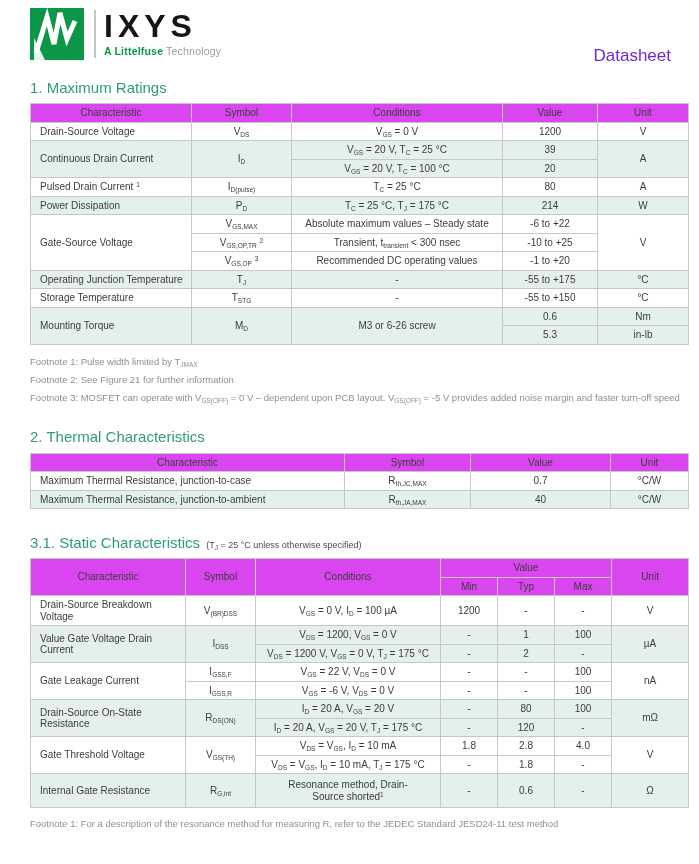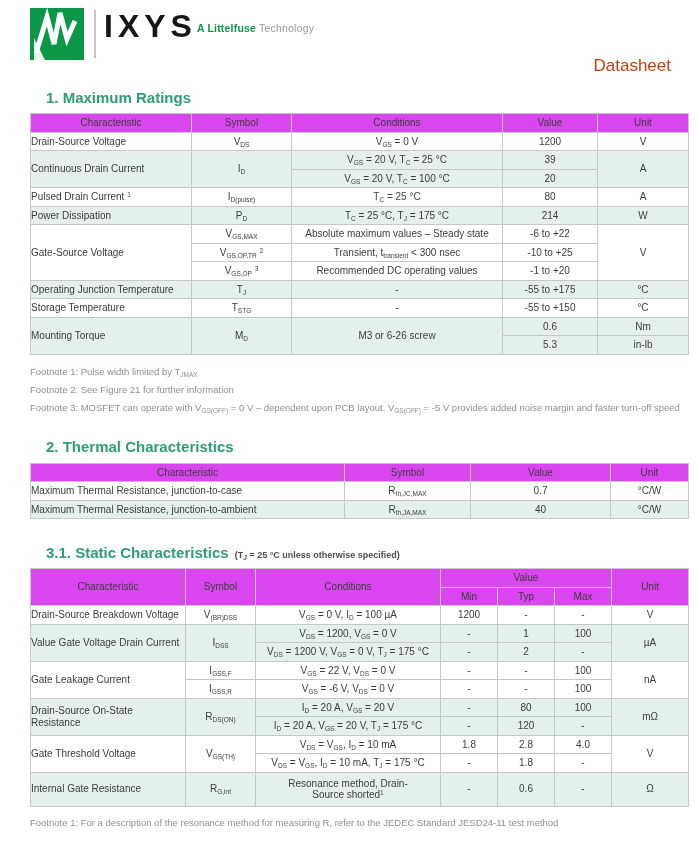--- a/index.html
+++ b/index.html
@@ -9,48 +9,48 @@
     font-family:"Liberation Sans", sans-serif;
     color:#3c3c3c;
   }
   .page { padding:8px 11px 0 30px; }
 
   
   .header-row { display:flex; justify-content:space-between; align-items:flex-start; }
   .logo { display:flex; align-items:stretch; }
   .logo-mark { width:54px; height:52px; display:block; }
   .logo-sep { width:2px; background:#c4c4c4; margin:2px 8px 2px 10px; }
-  .logo-text { display:flex; flex-direction:row; justify-content:flex-start; padding-top:2px; }
+  .logo-text { display:flex; flex-direction:column; justify-content:flex-start; padding-top:2px; }
   .brand-name { font-size:32px; font-weight:bold; color:#161616; letter-spacing:5px; line-height:1.0; }
-  .tagline { font-size:10.5px; margin-top:12px; letter-spacing:0.2px; }
+  .tagline { font-size:10.5px; margin-top:3px; letter-spacing:0.2px; }
   .tagline-bold { color:#0b9648; font-weight:bold; }
   .tagline-rest { color:#9a9a9a; }
-  .doc-type { color:#c2410c; font-size:17px; margin-top:48px; margin-right:17px; }
+  .doc-type { color:#6d28d9; font-size:17px; margin-top:38px; margin-right:17px; }
 
   
-  h1.section-title { color:#2f9d74; font-size:15px; font-weight:bold;margin-left:16px; }
+  h1.section-title { color:#2f9d74; font-size:15px; font-weight:normal; }
   .title-1 { margin:13px 0 7px 0; }
   .title-2 { margin:21px 0 8px 0; }
   .title-3 { margin:37px 0 0 0; }
   .title-31 { margin:25px 0 7px 0; font-size:14px; }
   .subtitle { font-size:9px; color:#4c4c4c; margin-left:2px; }
 
   
   table { border-collapse:collapse; width:658px; font-size:10px; table-layout:fixed; }
   th, td {
     border:1px solid #c7c7c7;
     padding:3px 5px;
     text-align:center;
     font-weight:normal;
     line-height:11.5px;
     vertical-align:middle;
     background:#ffffff;
   }
   thead th { background:#d946ef; color:#3c3c3c; }
-  td.char { text-align:left; padding-left:0; }
+  td.char { text-align:left; padding-left:9px; }
   tr.mint td { background:#e4f1ea; }
   sub { font-size:6.5px; vertical-align:-2px; line-height:0; }
   sup { font-size:6.5px; vertical-align:3px; line-height:0; }
 
   
   .footnotes { margin-top:8px; }
   .footnote { font-size:9.5px; color:#8f8f8f; line-height:18px; }
   .footnote-single { margin-top:7px; }
 </style>
 </head>

